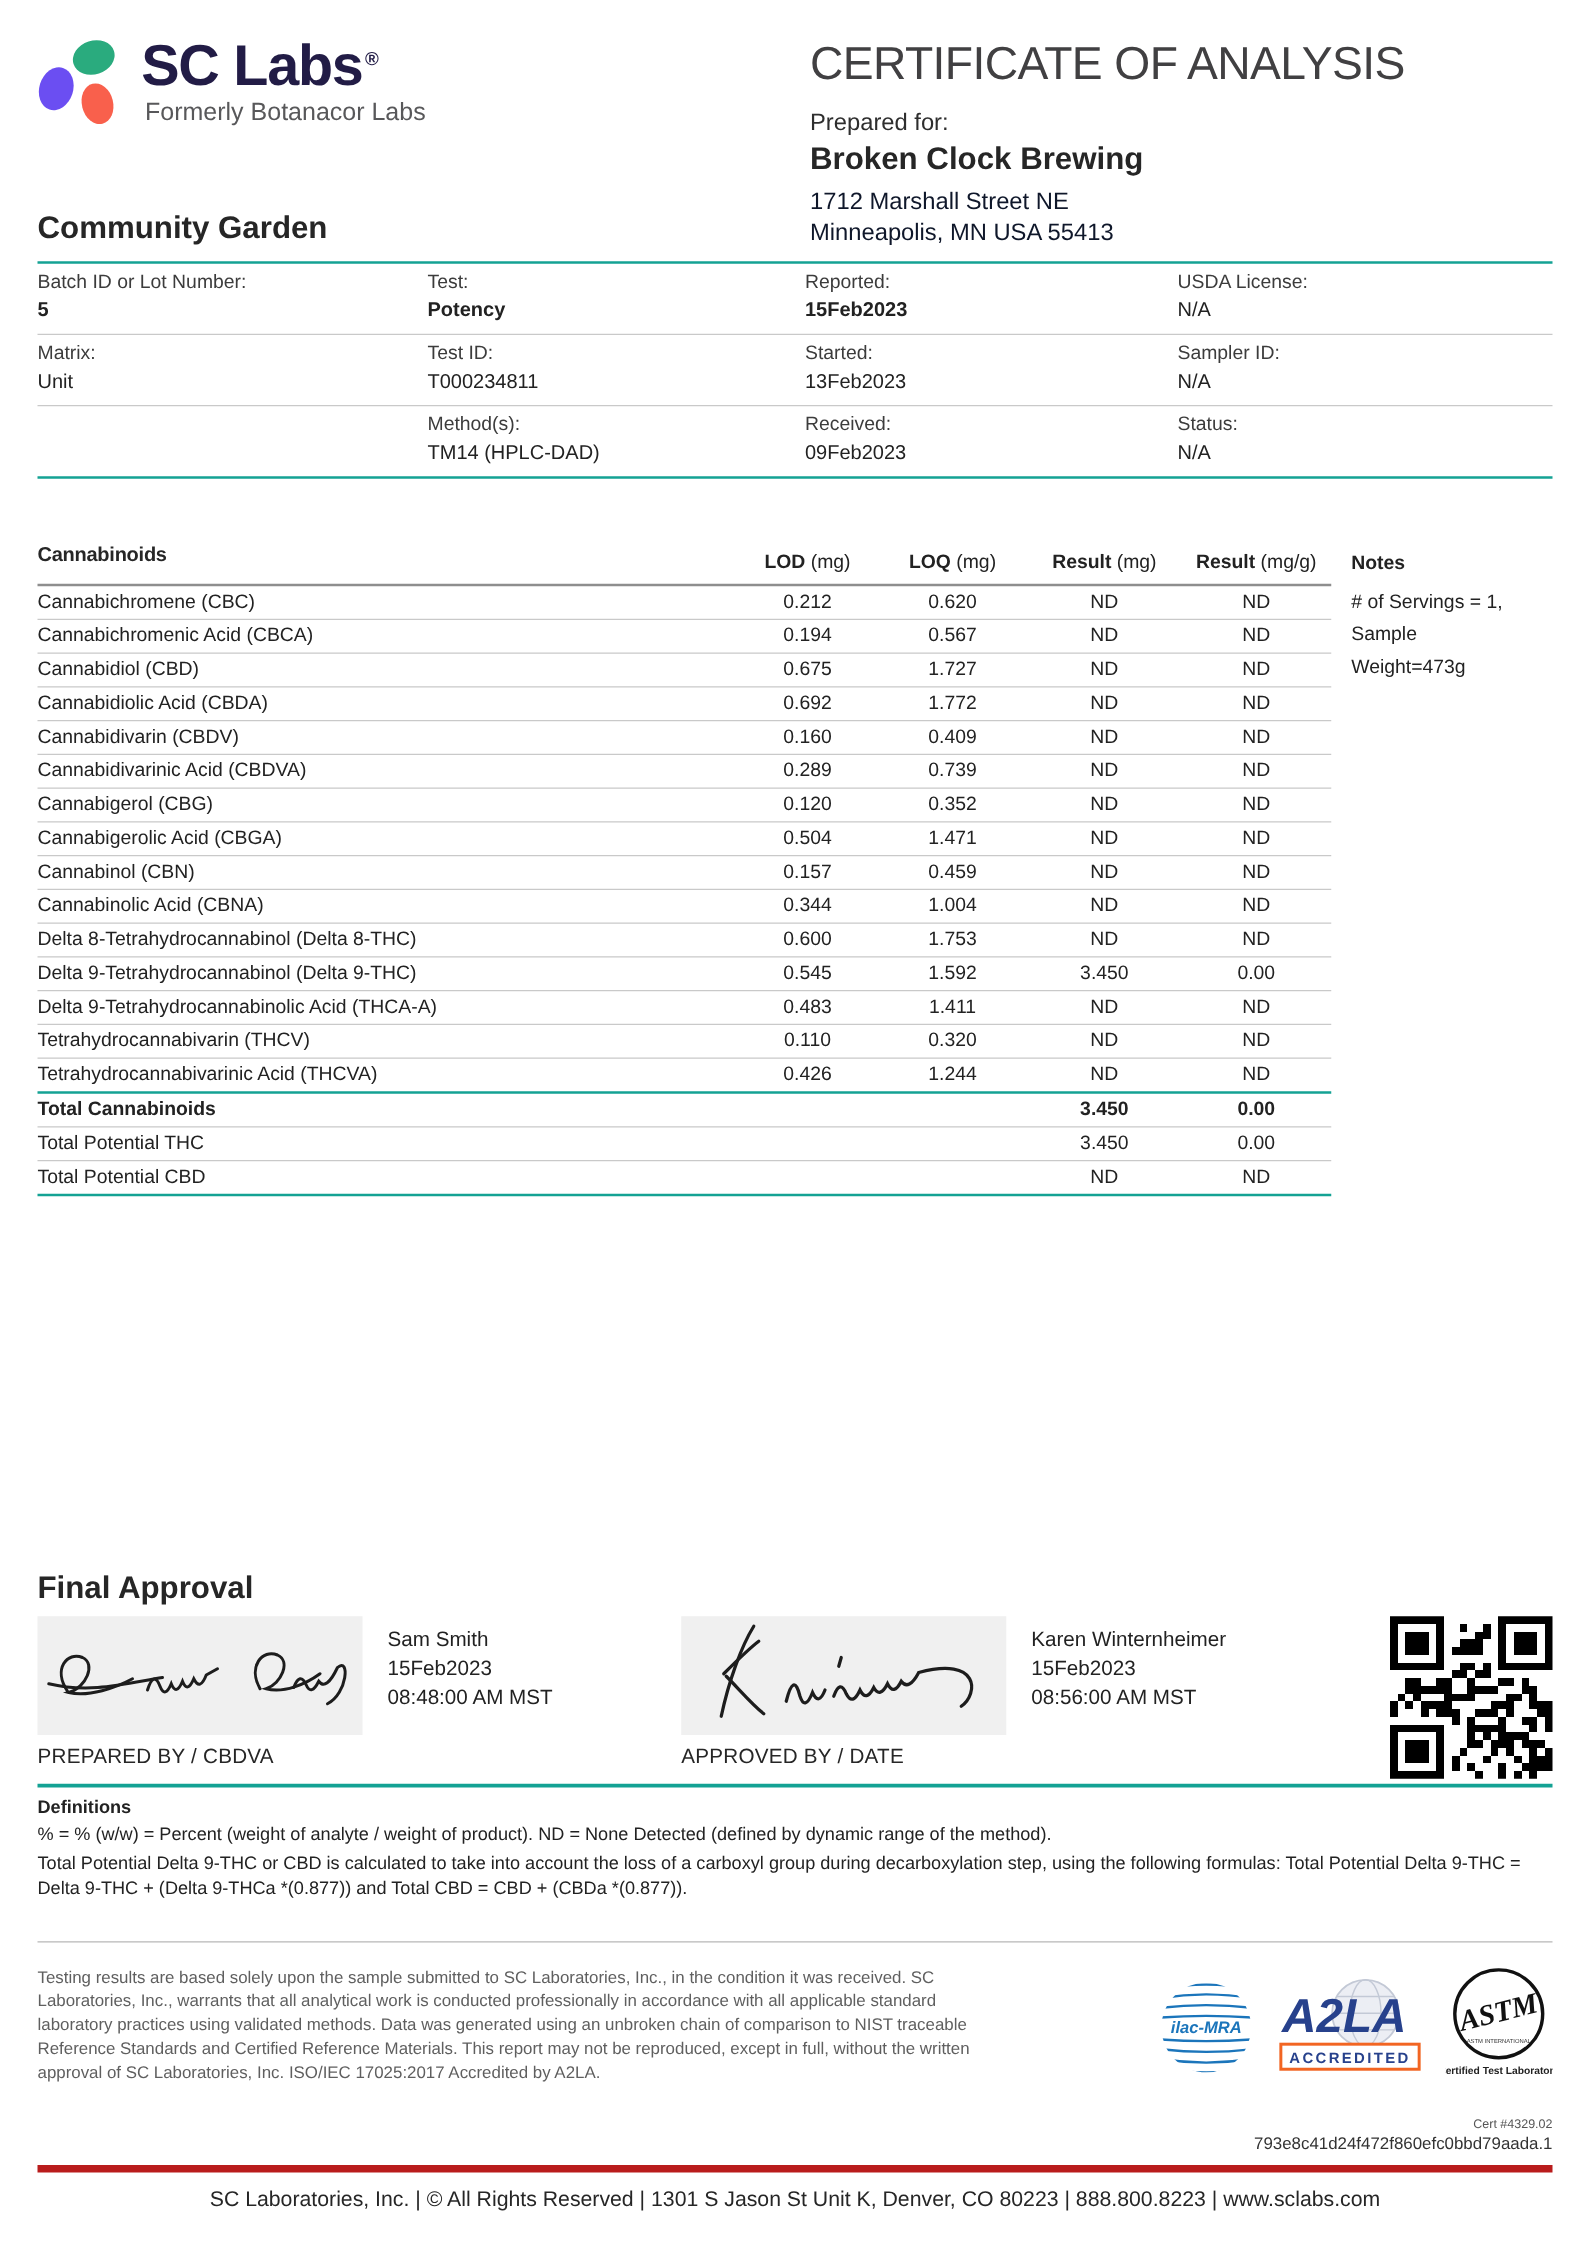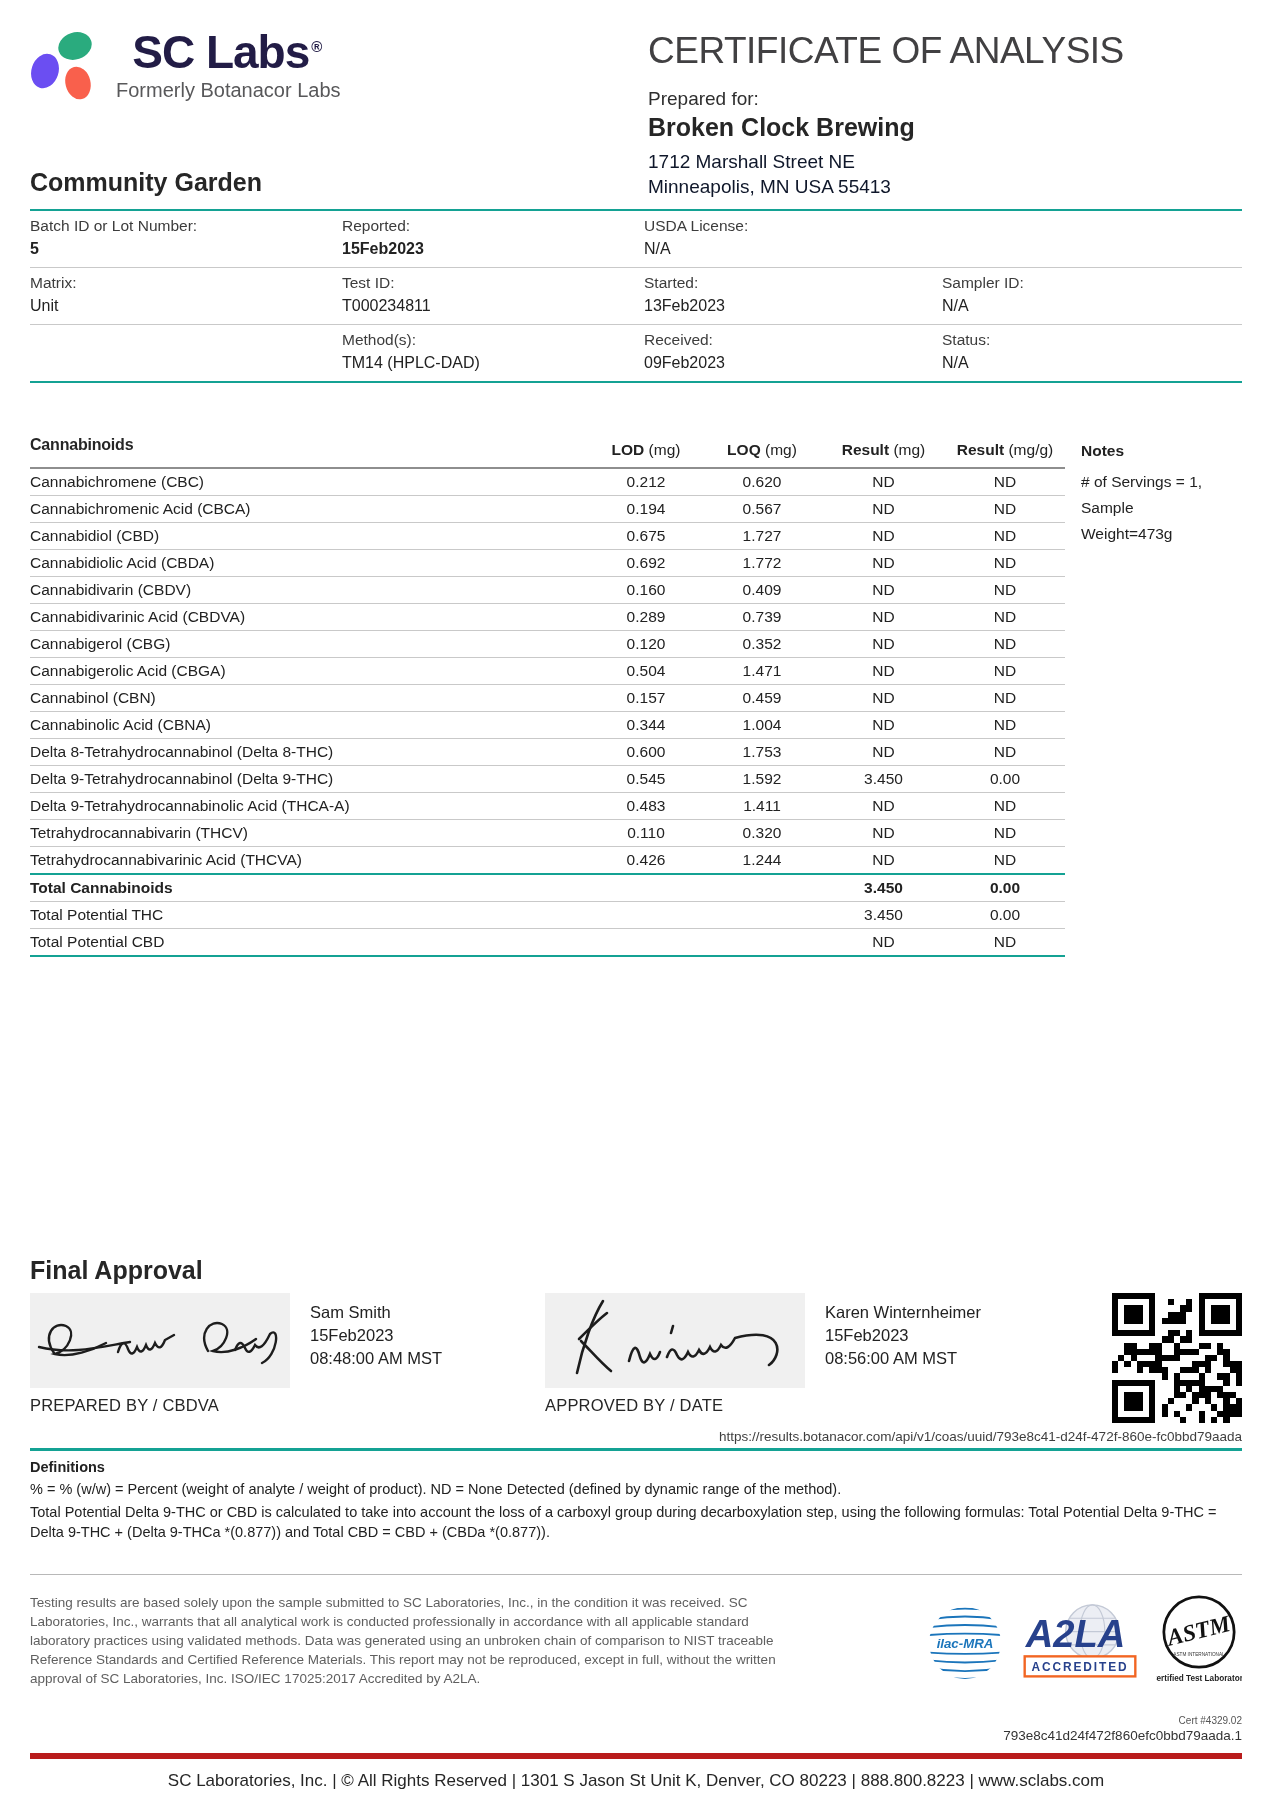--- a/index.html
+++ b/index.html
@@ -9,21 +9,21 @@
     width:1272px; height:1800px; background:#fff; position:relative;
     font-family:"Liberation Sans", sans-serif; color:#333; overflow:hidden;
   }
   .page { padding:0 30px; position:relative; }
 
   
   .header { position:relative; height:160px; padding-top:28px; }
   .logo-block { display:flex; align-items:flex-start; }
   .logo-mark { width:74px; height:74px; margin-top:2px; flex:none; }
   .logo-text { margin-left:9px; }
-  .brand-line { font-size:46px; font-weight:bold; color:#221c46; letter-spacing:-1px; line-height:1.08;text-align:center; }
+  .brand-line { font-size:46px; font-weight:bold; color:#221c46; letter-spacing:-1px; line-height:1.08; }
   .reg { font-size:15px; vertical-align:super; margin-left:2px; }
   .tagline { font-size:20px; color:#58585a; margin-top:1px; margin-left:3px; }
   .header-right { position:absolute; left:618px; top:30px; width:594px; }
   .doc-title { font-size:37px; font-weight:300; color:#414042; letter-spacing:-0.5px; white-space:nowrap; }
   .prep-label { margin-top:16px; font-size:19px; color:#2e2e2e; }
   .client { font-size:25px; font-weight:bold; color:var(--ink); margin-top:3px; }
   .addr { font-size:19px; color:#0f172a; line-height:25px; }
   .addr.first { margin-top:7px; }
 
   
@@ -109,20 +109,24 @@
   </div>
 
   <div class="sample-title">Community Garden</div>
   <div class="meta-table" id="meta-rows">
       <div class="meta-row">
         <div class="meta-cell">
           <div class="meta-label">Batch ID or Lot Number:</div>
           <div class="meta-value b">5</div>
         </div>
         <div class="meta-cell">
+          <div class="meta-label">Test:</div>
+          <div class="meta-value b">Potency</div>
+        </div>
+        <div class="meta-cell">
           <div class="meta-label">Reported:</div>
           <div class="meta-value b">15Feb2023</div>
         </div>
         <div class="meta-cell">
           <div class="meta-label">USDA License:</div>
           <div class="meta-value">N/A</div>
         </div>
       </div>
       <div class="meta-row">
         <div class="meta-cell">
@@ -355,21 +359,20 @@
         </div>
       </div>
 
       <div class="qr">
         <svg id="qr" viewBox="0 0 21 21" shape-rendering="crispEdges">
             <path d="M0,0h1v1h-1zM1,0h1v1h-1zM2,0h1v1h-1zM3,0h1v1h-1zM4,0h1v1h-1zM5,0h1v1h-1zM6,0h1v1h-1zM14,0h1v1h-1zM15,0h1v1h-1zM16,0h1v1h-1zM17,0h1v1h-1zM18,0h1v1h-1zM19,0h1v1h-1zM20,0h1v1h-1zM0,1h1v1h-1zM6,1h1v1h-1zM9,1h1v1h-1zM12,1h1v1h-1zM14,1h1v1h-1zM20,1h1v1h-1zM0,2h1v1h-1zM2,2h1v1h-1zM3,2h1v1h-1zM4,2h1v1h-1zM6,2h1v1h-1zM11,2h1v1h-1zM12,2h1v1h-1zM14,2h1v1h-1zM16,2h1v1h-1zM17,2h1v1h-1zM18,2h1v1h-1zM20,2h1v1h-1zM0,3h1v1h-1zM2,3h1v1h-1zM3,3h1v1h-1zM4,3h1v1h-1zM6,3h1v1h-1zM9,3h1v1h-1zM10,3h1v1h-1zM11,3h1v1h-1zM14,3h1v1h-1zM16,3h1v1h-1zM17,3h1v1h-1zM18,3h1v1h-1zM20,3h1v1h-1zM0,4h1v1h-1zM2,4h1v1h-1zM3,4h1v1h-1zM4,4h1v1h-1zM6,4h1v1h-1zM8,4h1v1h-1zM9,4h1v1h-1zM10,4h1v1h-1zM11,4h1v1h-1zM14,4h1v1h-1zM16,4h1v1h-1zM17,4h1v1h-1zM18,4h1v1h-1zM20,4h1v1h-1zM0,5h1v1h-1zM6,5h1v1h-1zM14,5h1v1h-1zM20,5h1v1h-1zM0,6h1v1h-1zM1,6h1v1h-1zM2,6h1v1h-1zM3,6h1v1h-1zM4,6h1v1h-1zM5,6h1v1h-1zM6,6h1v1h-1zM9,6h1v1h-1zM10,6h1v1h-1zM12,6h1v1h-1zM14,6h1v1h-1zM15,6h1v1h-1zM16,6h1v1h-1zM17,6h1v1h-1zM18,6h1v1h-1zM19,6h1v1h-1zM20,6h1v1h-1zM8,7h1v1h-1zM9,7h1v1h-1zM11,7h1v1h-1zM12,7h1v1h-1zM2,8h1v1h-1zM3,8h1v1h-1zM6,8h1v1h-1zM7,8h1v1h-1zM10,8h1v1h-1zM14,8h1v1h-1zM15,8h1v1h-1zM17,8h1v1h-1zM2,9h1v1h-1zM3,9h1v1h-1zM4,9h1v1h-1zM5,9h1v1h-1zM6,9h1v1h-1zM7,9h1v1h-1zM10,9h1v1h-1zM11,9h1v1h-1zM12,9h1v1h-1zM13,9h1v1h-1zM17,9h1v1h-1zM18,9h1v1h-1zM1,10h1v1h-1zM3,10h1v1h-1zM7,10h1v1h-1zM8,10h1v1h-1zM9,10h1v1h-1zM10,10h1v1h-1zM15,10h1v1h-1zM16,10h1v1h-1zM18,10h1v1h-1zM0,11h1v1h-1zM2,11h1v1h-1zM4,11h1v1h-1zM5,11h1v1h-1zM6,11h1v1h-1zM7,11h1v1h-1zM13,11h1v1h-1zM14,11h1v1h-1zM15,11h1v1h-1zM18,11h1v1h-1zM19,11h1v1h-1zM20,11h1v1h-1zM0,12h1v1h-1zM4,12h1v1h-1zM6,12h1v1h-1zM7,12h1v1h-1zM8,12h1v1h-1zM11,12h1v1h-1zM12,12h1v1h-1zM13,12h1v1h-1zM15,12h1v1h-1zM19,12h1v1h-1zM20,12h1v1h-1zM8,13h1v1h-1zM10,13h1v1h-1zM14,13h1v1h-1zM17,13h1v1h-1zM18,13h1v1h-1zM20,13h1v1h-1zM0,14h1v1h-1zM1,14h1v1h-1zM2,14h1v1h-1zM3,14h1v1h-1zM4,14h1v1h-1zM5,14h1v1h-1zM6,14h1v1h-1zM10,14h1v1h-1zM11,14h1v1h-1zM12,14h1v1h-1zM13,14h1v1h-1zM14,14h1v1h-1zM18,14h1v1h-1zM20,14h1v1h-1zM0,15h1v1h-1zM6,15h1v1h-1zM10,15h1v1h-1zM12,15h1v1h-1zM14,15h1v1h-1zM15,15h1v1h-1zM16,15h1v1h-1zM17,15h1v1h-1zM0,16h1v1h-1zM2,16h1v1h-1zM3,16h1v1h-1zM4,16h1v1h-1zM6,16h1v1h-1zM10,16h1v1h-1zM11,16h1v1h-1zM13,16h1v1h-1zM14,16h1v1h-1zM15,16h1v1h-1zM17,16h1v1h-1zM18,16h1v1h-1zM19,16h1v1h-1zM0,17h1v1h-1zM2,17h1v1h-1zM3,17h1v1h-1zM4,17h1v1h-1zM6,17h1v1h-1zM9,17h1v1h-1zM13,17h1v1h-1zM15,17h1v1h-1zM18,17h1v1h-1zM20,17h1v1h-1zM0,18h1v1h-1zM2,18h1v1h-1zM3,18h1v1h-1zM4,18h1v1h-1zM6,18h1v1h-1zM8,18h1v1h-1zM12,18h1v1h-1zM16,18h1v1h-1zM18,18h1v1h-1zM19,18h1v1h-1zM20,18h1v1h-1zM0,19h1v1h-1zM6,19h1v1h-1zM8,19h1v1h-1zM10,19h1v1h-1zM14,19h1v1h-1zM17,19h1v1h-1zM18,19h1v1h-1zM19,19h1v1h-1zM20,19h1v1h-1zM0,20h1v1h-1zM1,20h1v1h-1zM2,20h1v1h-1zM3,20h1v1h-1zM4,20h1v1h-1zM5,20h1v1h-1zM6,20h1v1h-1zM11,20h1v1h-1zM14,20h1v1h-1zM16,20h1v1h-1zM18,20h1v1h-1z" fill="#000"></path>
           </svg>
       </div>
     </div>
 
-    <div class="coa-url">https://results.botanacor.com/api/v1/coas/uuid/793e8c41-d24f-472f-860e-fc0bbd79aada</div>
     <div class="teal-rule"></div>
   </div>
 
   <div class="definitions">
     <div class="def-title">Definitions</div>
     <p>% = % (w/w) = Percent (weight of analyte / weight of product). ND = None Detected (defined by dynamic range of the method).</p>
     <p>Total Potential Delta 9-THC or CBD is calculated to take into account the loss of a carboxyl group during decarboxylation step, using the following formulas: Total Potential Delta 9-THC = Delta 9-THC + (Delta 9-THCa *(0.877)) and Total CBD = CBD + (CBDa *(0.877)).</p>
   </div>
 
   <div class="disclaimer">

